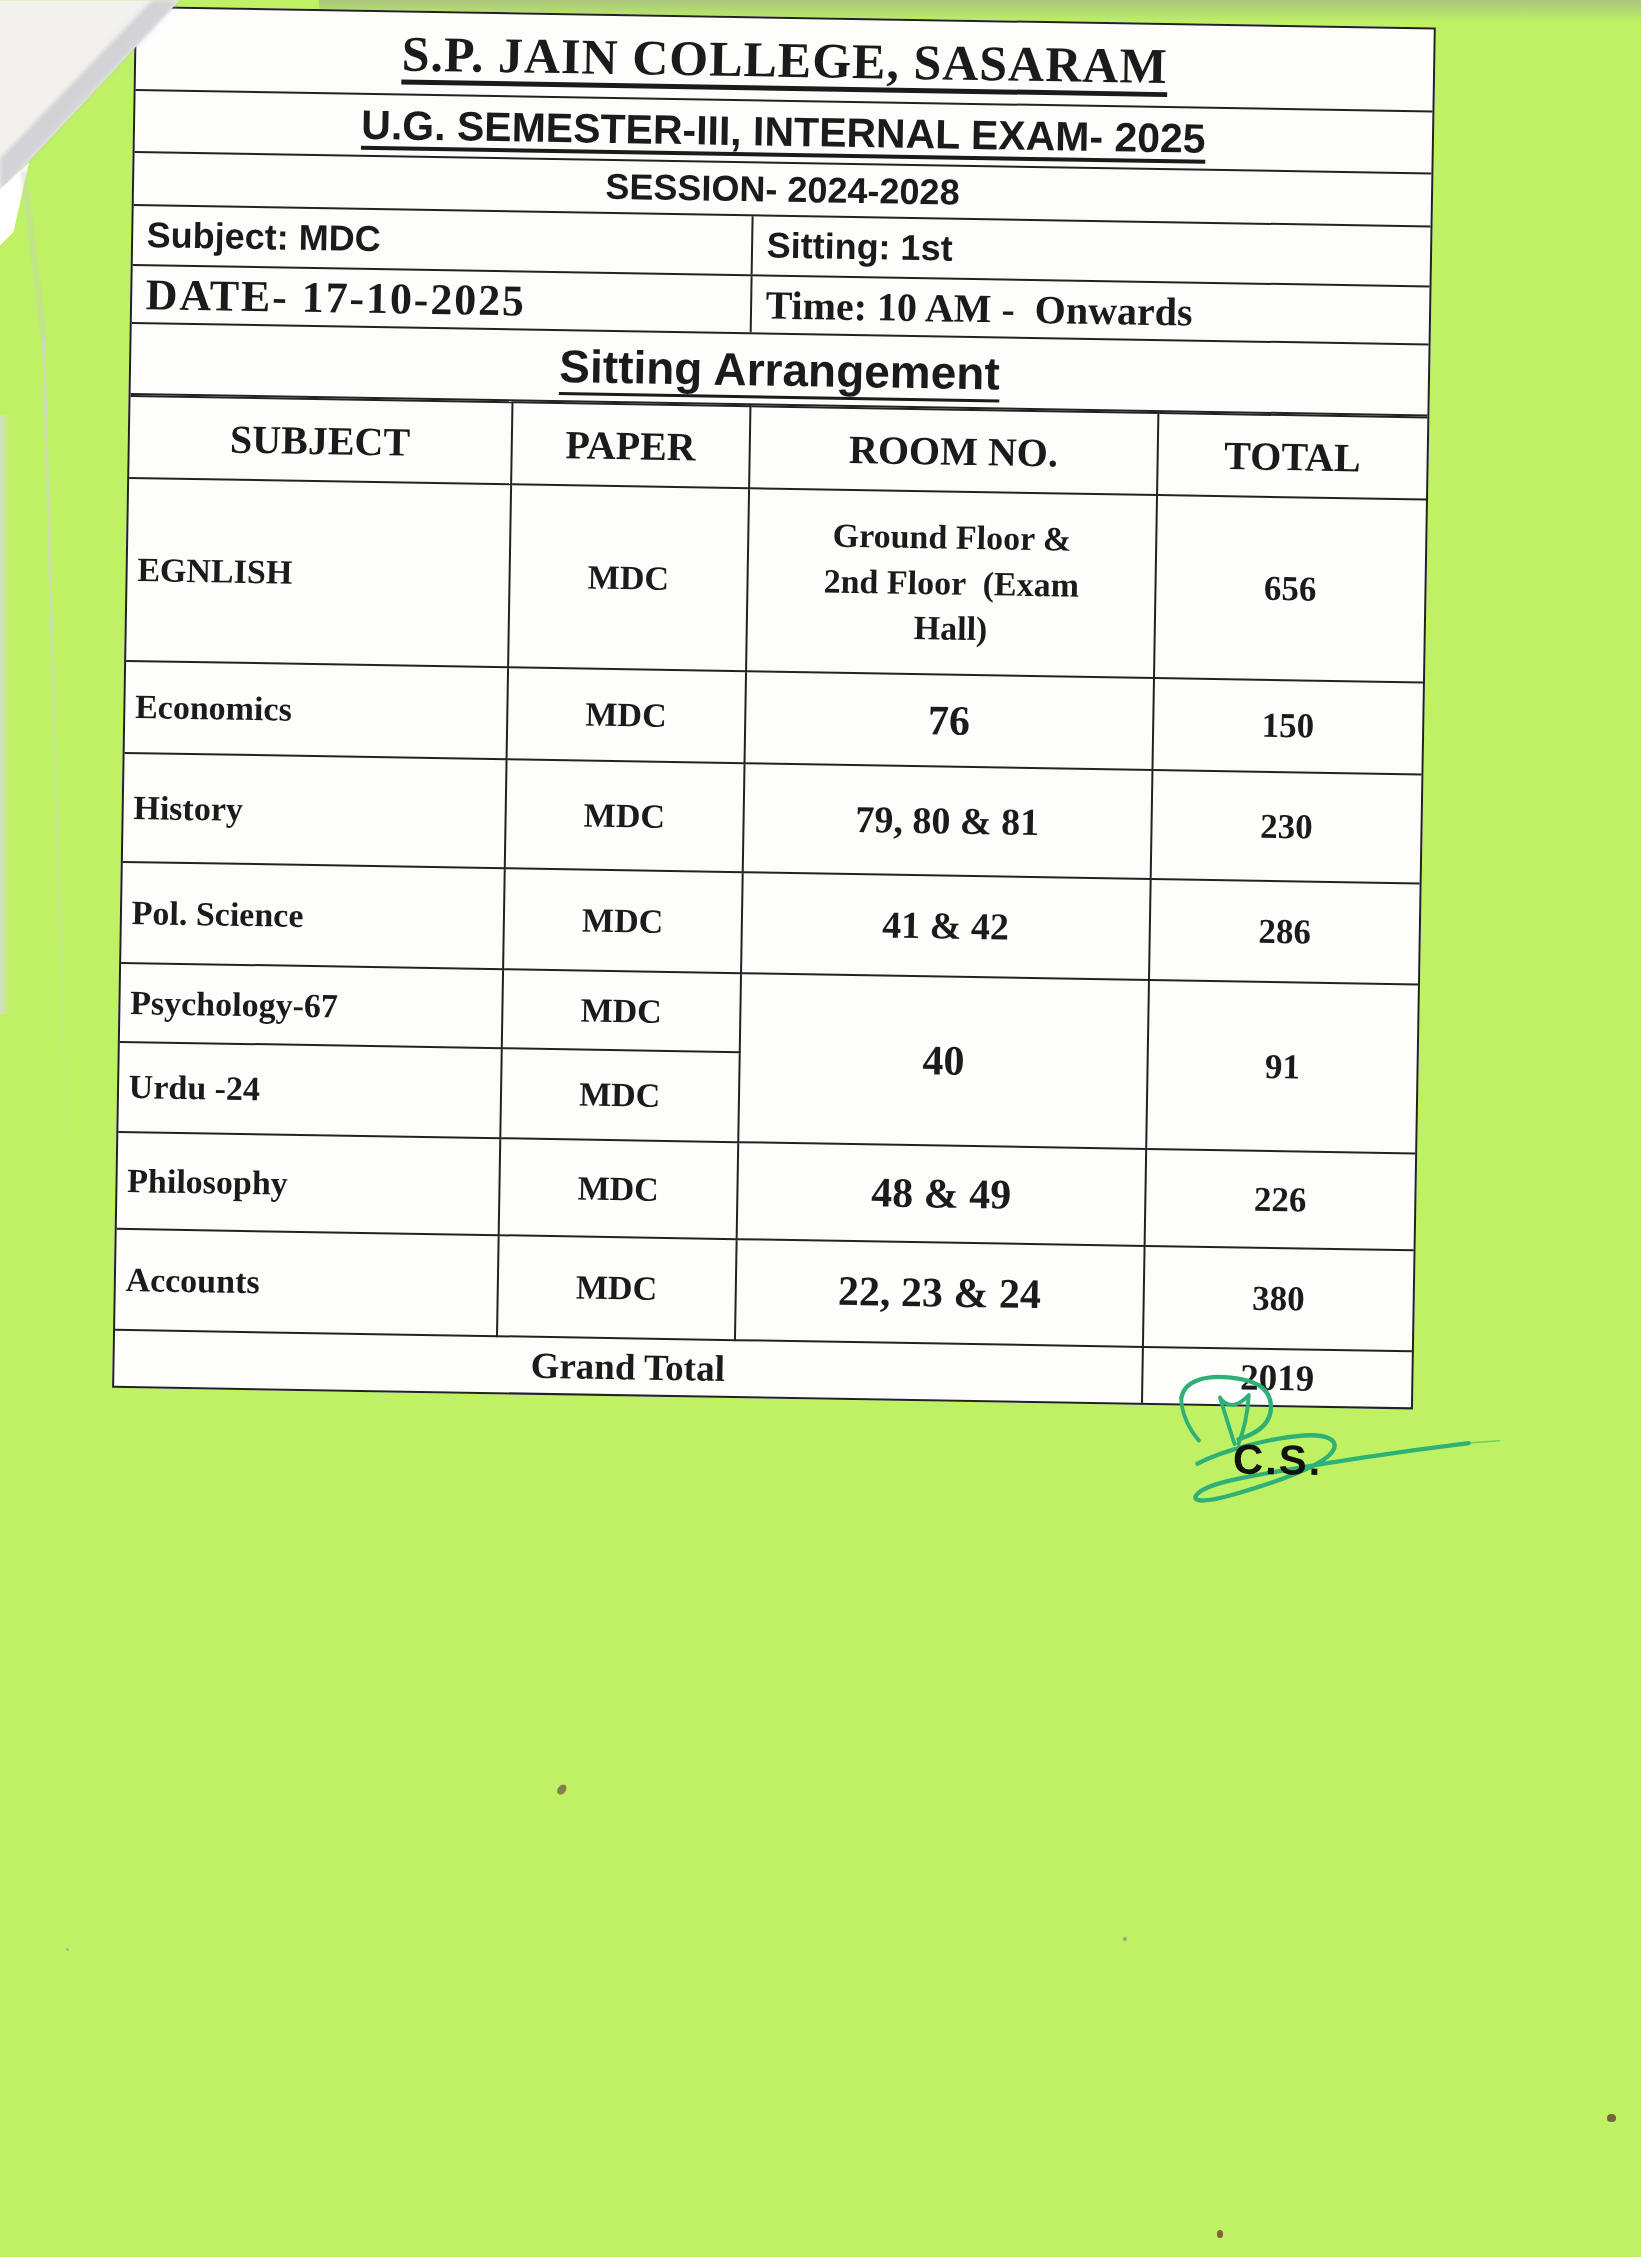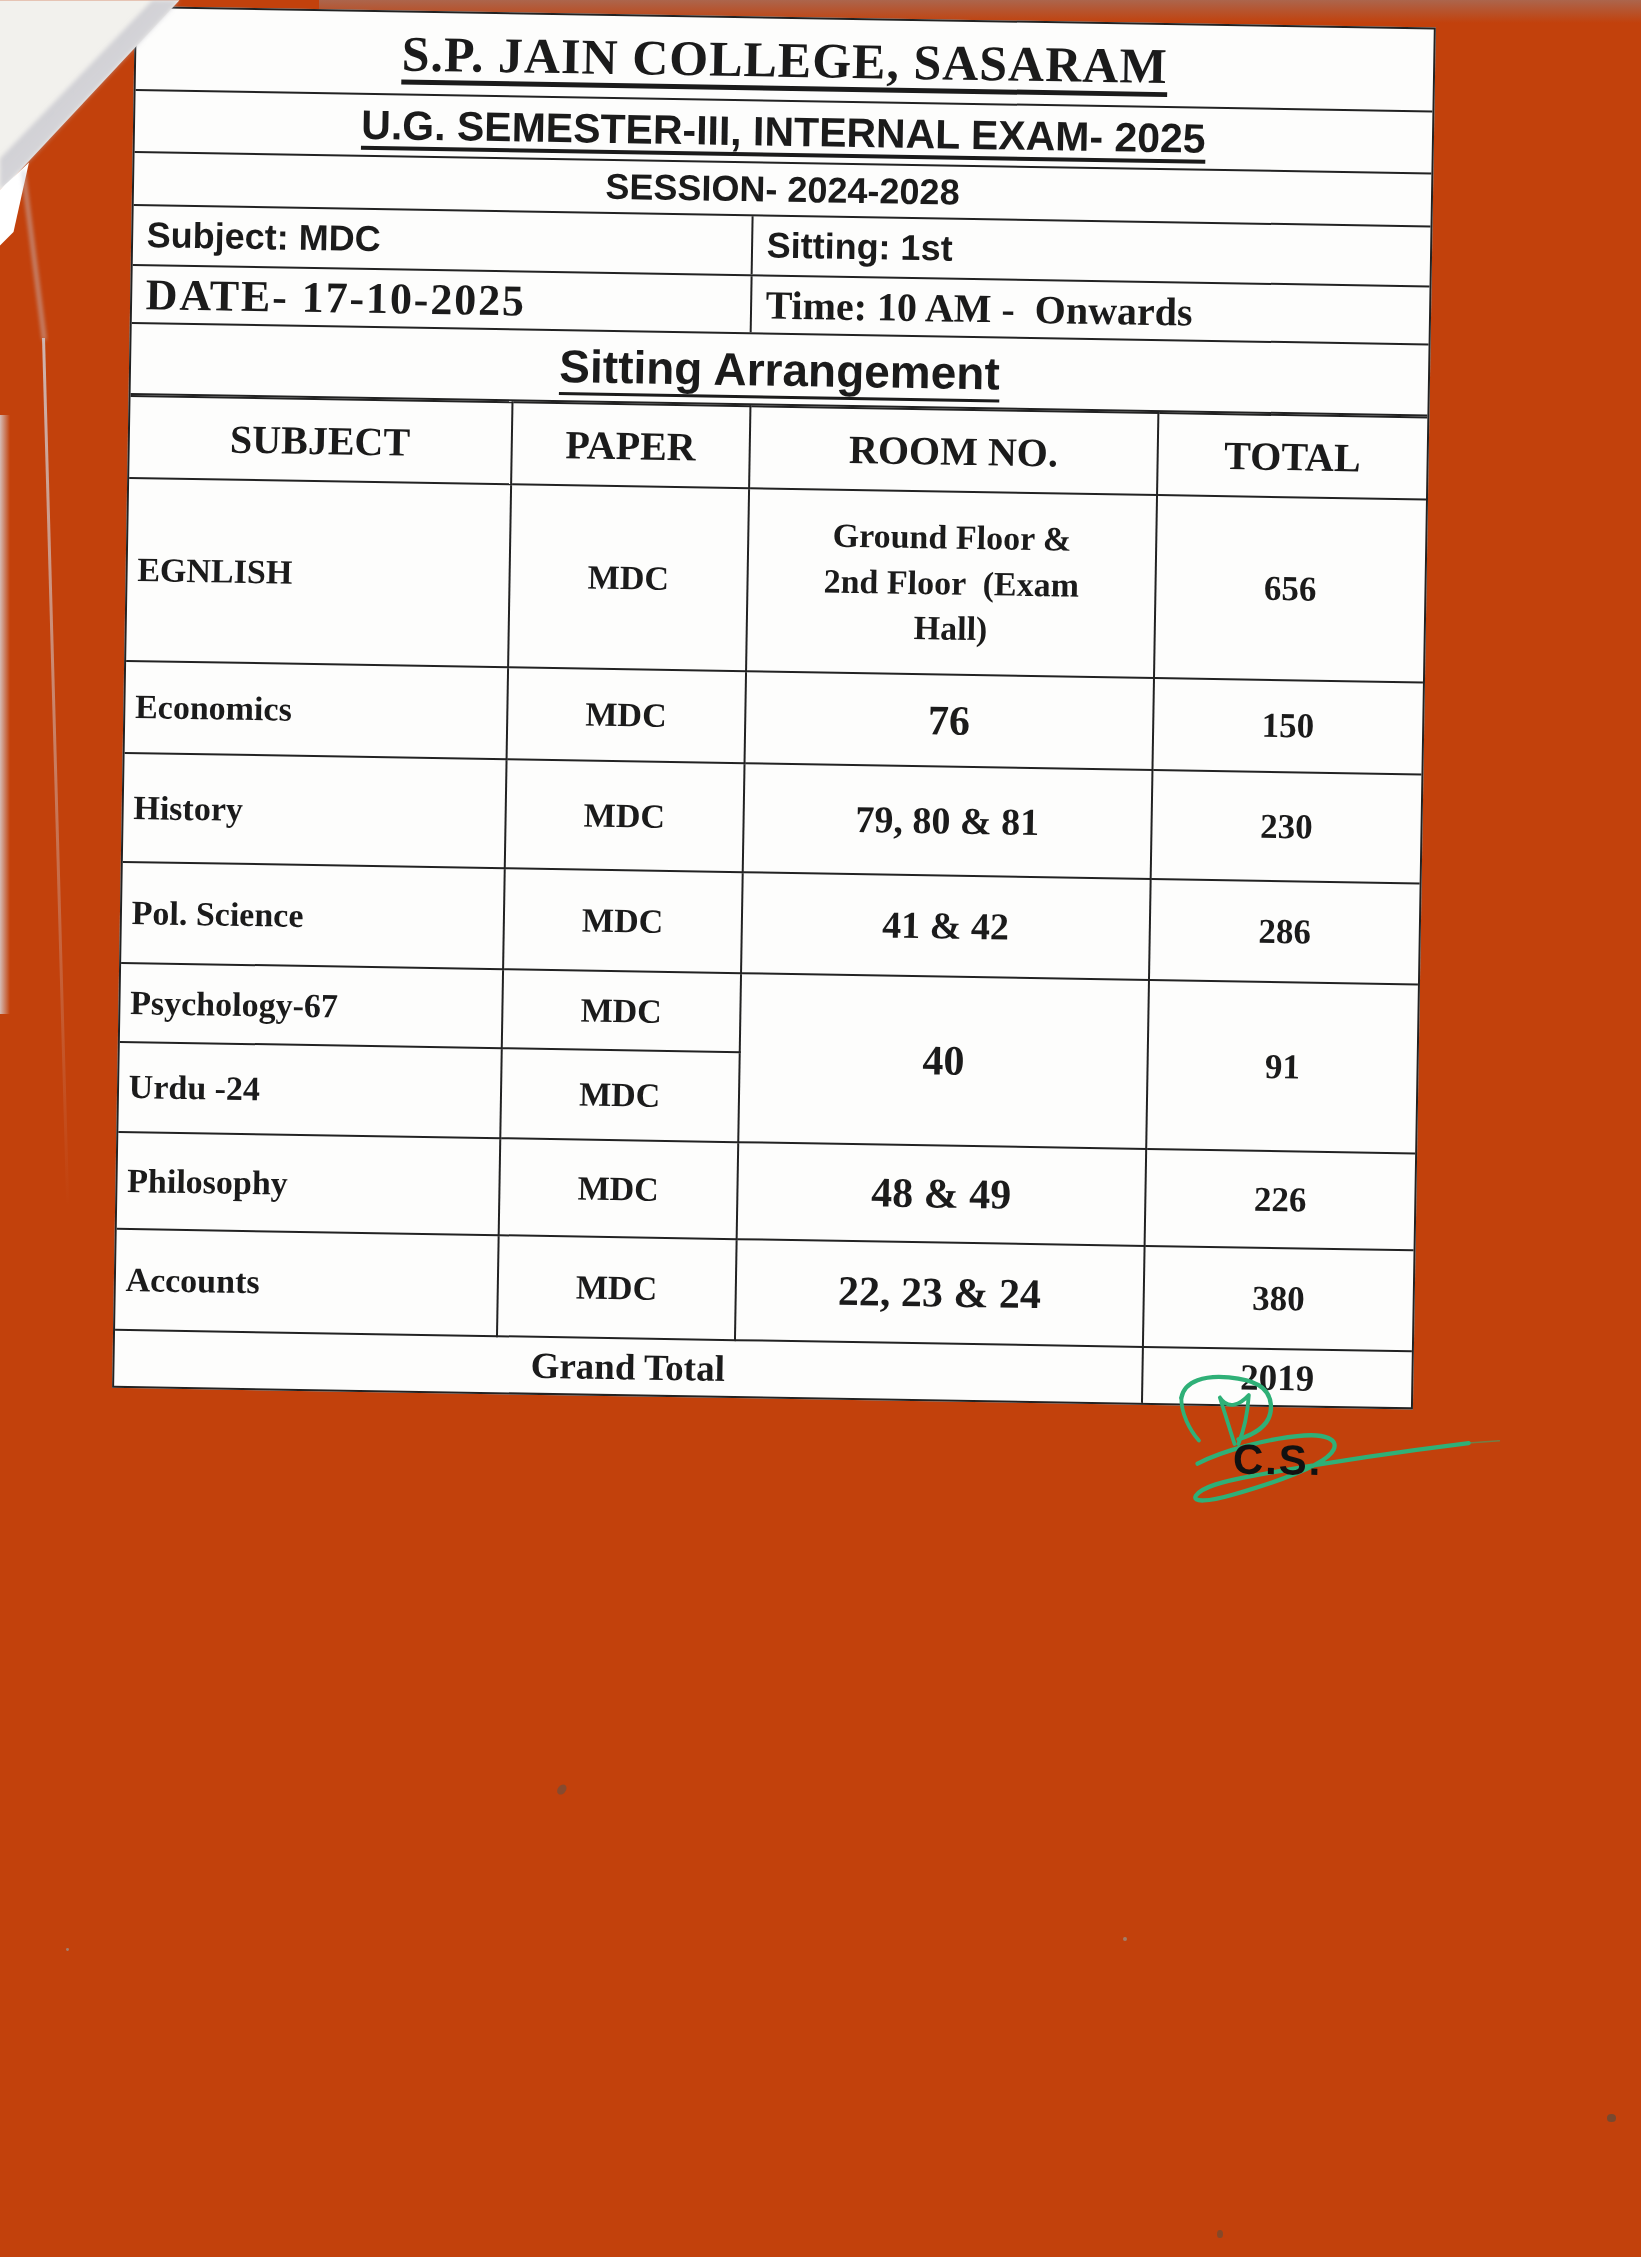--- a/index.html
+++ b/index.html
@@ -1,17 +1,17 @@
 <!DOCTYPE html>
 <html><head>
 <meta charset="utf-8">
 <style>
   html,body{margin:0;padding:0;}
   body{width:1641px;height:2257px;background:#ffffff;font-family:"Liberation Serif",serif;}
-  .page{position:relative;width:1641px;height:2257px;background:#c2410c;overflow:hidden;}
+  .page{position:relative;width:1641px;height:2257px;background:#bef264;overflow:hidden;}
 
   
   .top-shadow{position:absolute;left:319px;top:0;right:0;height:23px;
     background:linear-gradient(180deg,rgba(145,145,155,.45),rgba(145,145,155,0));}
 
   
   .sheet{position:absolute;left:135px;top:5.8px;width:1302px;
     transform:rotate(0.95deg);transform-origin:0 0;z-index:1;}
 
   .doc{width:1297px;border:2.9px solid #222;background:#fdfdfc;color:#1b1b1b;}

